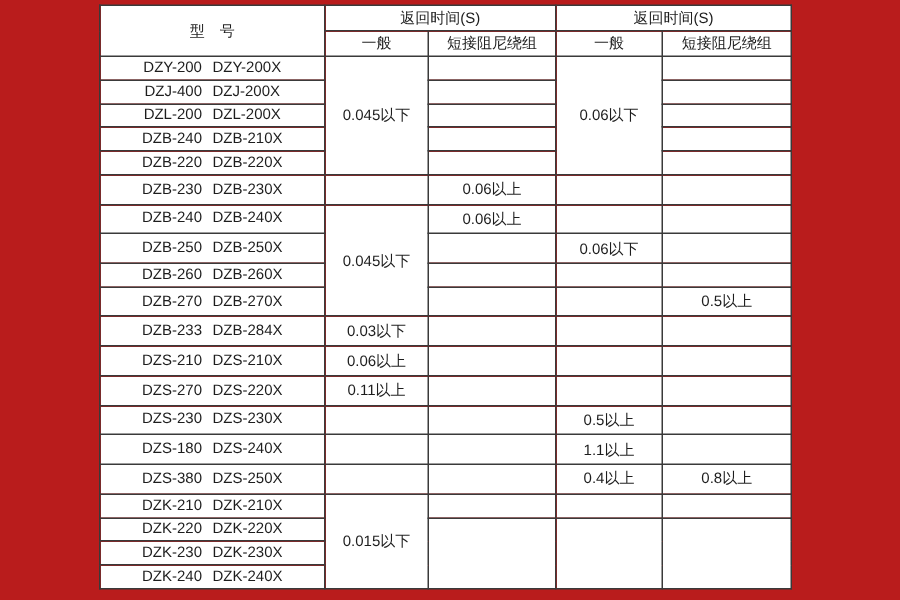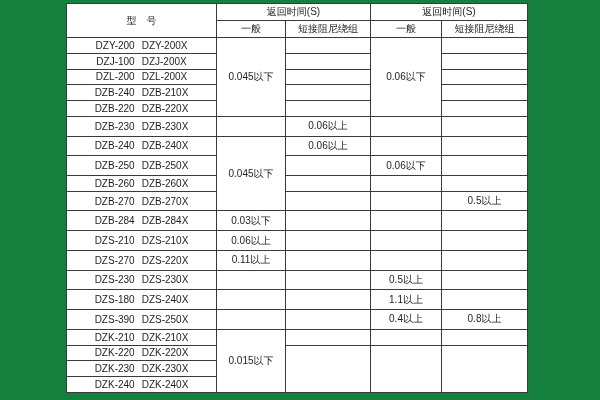--- a/index.html
+++ b/index.html
@@ -1,21 +1,21 @@
 <!DOCTYPE html>
 <html><head>
 <meta charset="utf-8">
 <style>
   * { box-sizing: border-box; margin: 0; padding: 0; }
   html, body { width: 600px; height: 400px; background: #ffffff; }
   .page {
     position: relative;
     width: 600px;
     height: 400px;
-    background: #15803d;
+    background: #b91c1c;
     font-family: "Liberation Sans", "DejaVu Sans", sans-serif;
   }
   table.spec {
     position: absolute;
     left: 66px;
     top: 3px;
     width: 461px;
     height: 390px;
     border-collapse: collapse;
     table-layout: fixed;
@@ -68,21 +68,21 @@
             </div>
           </td>
         <td rowspan="5">0.045以下</td>
         <td></td>
         <td rowspan="5">0.06以下</td>
         <td></td>
       </tr>
       <tr>
         <td>
             <div class="pair">
-              <span>DZJ-100</span>
+              <span>DZJ-400</span>
               <span>DZJ-200X</span>
             </div>
           </td>
         <td></td>
         <td></td>
       </tr>
       <tr>
         <td>
             <div class="pair">
               <span>DZL-200</span>
@@ -165,21 +165,21 @@
               <span>DZB-270X</span>
             </div>
           </td>
         <td></td>
         <td></td>
         <td>0.5以上</td>
       </tr>
       <tr>
         <td>
             <div class="pair">
-              <span>DZB-284</span>
+              <span>DZB-233</span>
               <span>DZB-284X</span>
             </div>
           </td>
         <td>0.03以下</td>
         <td></td>
         <td></td>
         <td></td>
       </tr>
       <tr>
         <td>
@@ -225,21 +225,21 @@
             </div>
           </td>
         <td></td>
         <td></td>
         <td>1.1以上</td>
         <td></td>
       </tr>
       <tr>
         <td>
             <div class="pair">
-              <span>DZS-390</span>
+              <span>DZS-380</span>
               <span>DZS-250X</span>
             </div>
           </td>
         <td></td>
         <td></td>
         <td>0.4以上</td>
         <td>0.8以上</td>
       </tr>
       <tr>
         <td>

